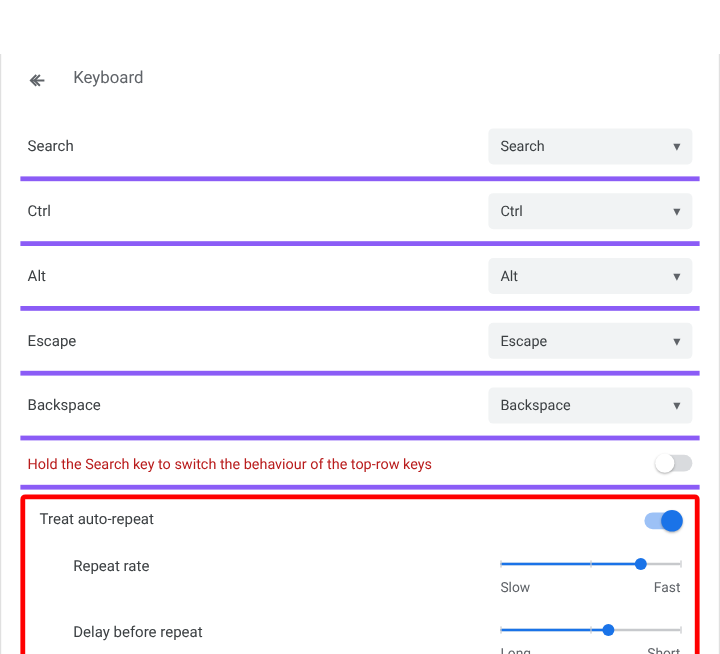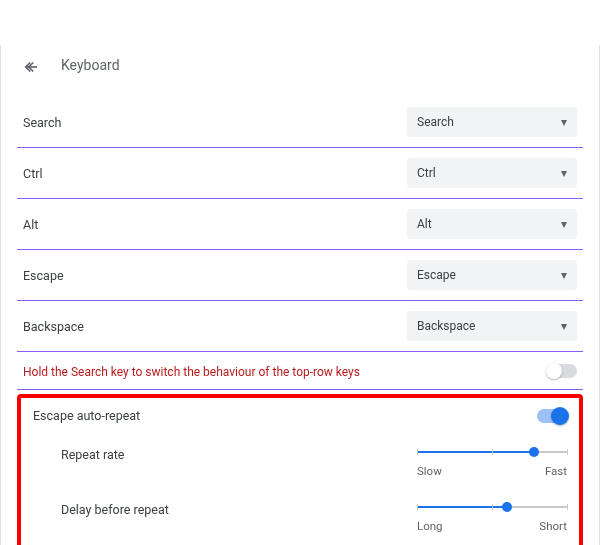--- a/index.html
+++ b/index.html
@@ -33,21 +33,21 @@
     }
     .title {
       font-size: 14px;
       color: #5f6368;
     }
     .row {
       display: flex;
       align-items: center;
       justify-content: space-between;
       padding: 10px 6px;
-      border-bottom: 1px solid #8b5cf6;
+      border-bottom: 4px solid #8b5cf6;
     }
     .row:last-of-type { border-bottom: none; }
     .label { color: #3c4043; font-size: 12.5px; }
     .sublabel { color: #b91c1c; font-size: 12px; margin-top: 3px; }
     .stack { display: flex; flex-direction: column; }
     .select {
       width: 170px;
       height: 30px;
       background: #f1f3f4;
       border-radius: 4px;
@@ -214,21 +214,21 @@
     <div class="stack">
       <span class="sublabel">Hold the Search key to switch the behaviour of the top-row keys</span>
     </div>
     <div class="toggle off">
       <div class="thumb"></div>
     </div>
   </div>
 
   <div class="highlight-box">
     <div class="row" style="padding-top:6px;">
-      <span class="label">Escape auto-repeat</span>
+      <span class="label">Treat auto-repeat</span>
       <div class="toggle on">
         <div class="thumb"></div>
       </div>
     </div>
 
     <div class="slider-row" style="padding-bottom:10px;">
       <span class="label">Repeat rate</span>
       <div class="slider-wrap">
         <div class="slider-track">
           <div class="rail"></div>

